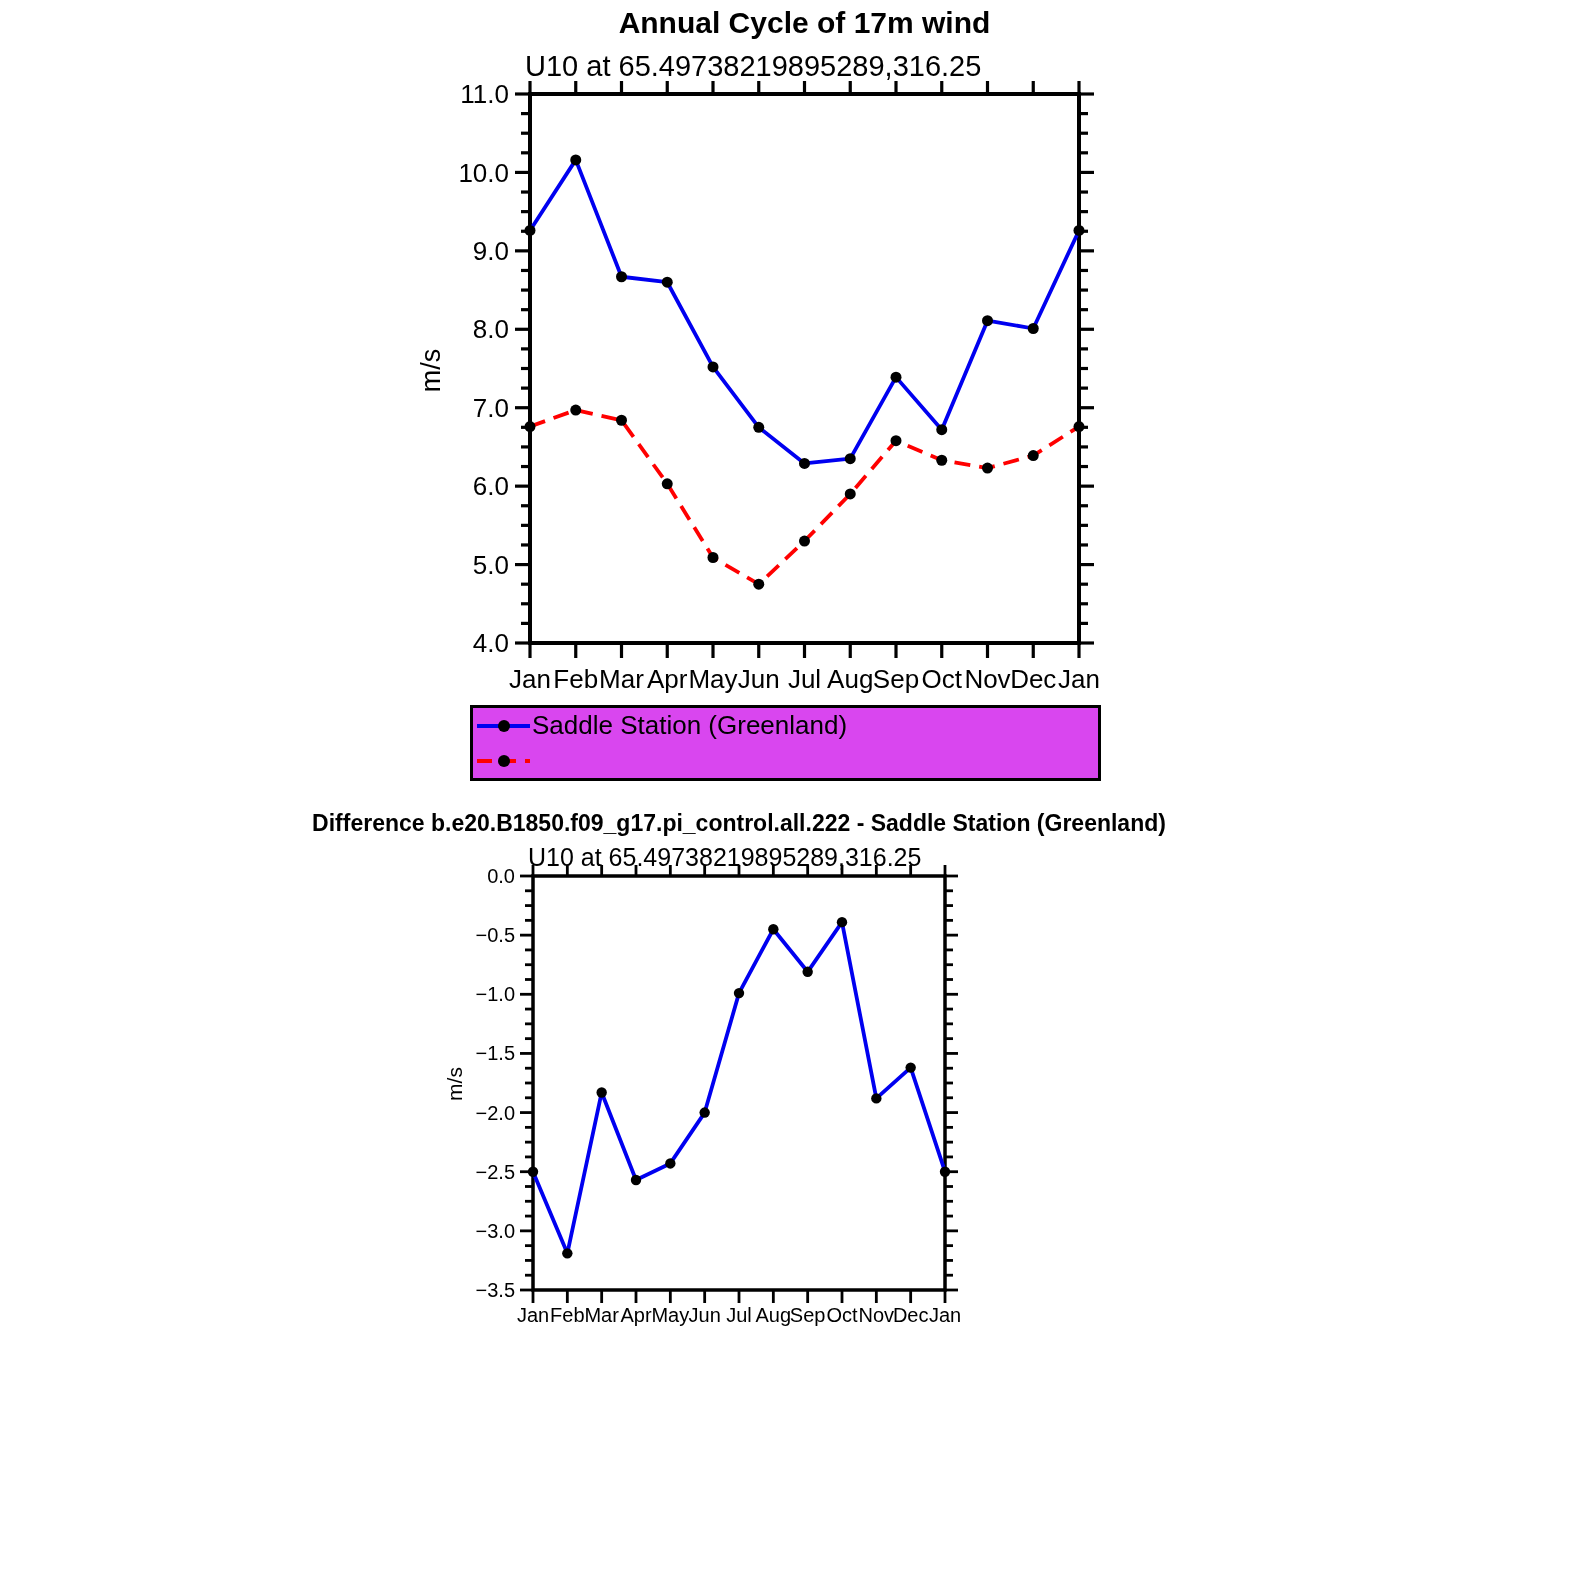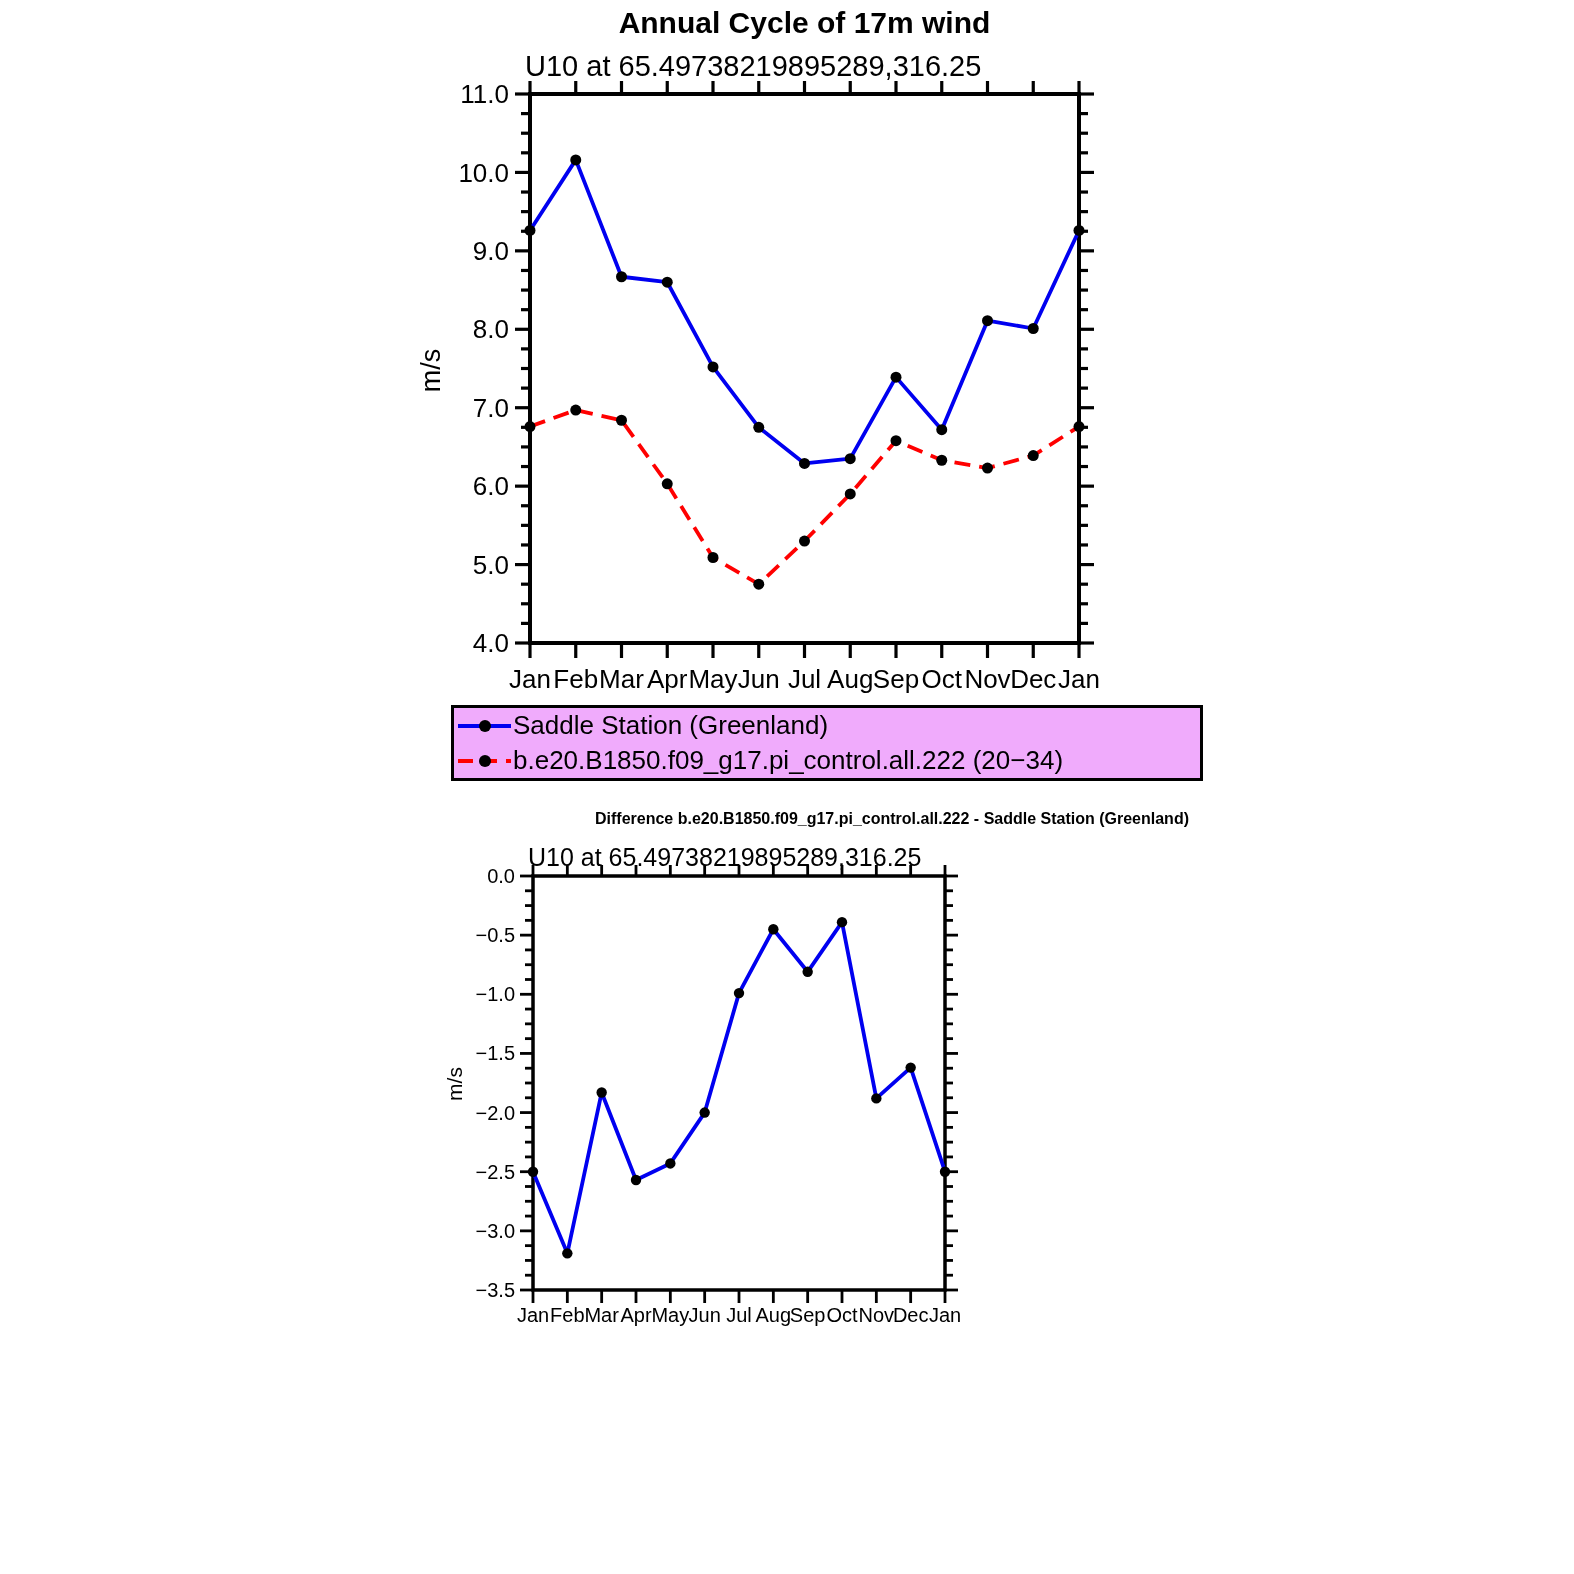--- a/index.html
+++ b/index.html
@@ -3,29 +3,29 @@
 <meta charset="utf-8">
 <style>
   html,body{margin:0;padding:0;background:#ffffff;}
   .page{position:relative;width:1574px;height:1574px;background:#ffffff;overflow:hidden;
         font-family:"Liberation Sans","DejaVu Sans",sans-serif;color:#000;}
   #chart-svg{position:absolute;left:0;top:0;}
   #chart-svg text{font-family:"Liberation Sans","DejaVu Sans",sans-serif;fill:#000000;}
   .top-title{position:absolute;left:400px;top:6px;width:809px;text-align:center;
              font-size:30px;font-weight:bold;white-space:nowrap;}
   .top-subtitle{position:absolute;left:525px;top:50px;font-size:29px;white-space:nowrap;}
-  .bottom-title{position:absolute;left:289px;top:810px;width:900px;text-align:right;
-                font-size:16px;font-weight:bold;white-space:nowrap;}
+  .bottom-title{position:absolute;left:289px;top:810px;width:900px;text-align:center;
+                font-size:23px;font-weight:bold;white-space:nowrap;}
   .bottom-subtitle{position:absolute;left:528px;top:843px;font-size:25px;white-space:nowrap;}
   .ylab{position:absolute;transform:rotate(-90deg);text-align:center;}
   .ylab-top{left:401px;top:355px;width:60px;font-size:27px;}
   .ylab-bottom{left:430px;top:1072px;width:50px;font-size:21px;}
-  .legend{position:absolute;left:451px;top:705px;width:752px;height:76px;border:3px solid #000;
+  .legend{position:absolute;left:470px;top:705px;width:631px;height:76px;border:3px solid #000;
           box-sizing:border-box;display:flex;flex-direction:column;justify-content:center;
-          padding-left:4px;background:#f0abfc;}
+          padding-left:4px;background:#d946ef;}
   .legend-row{display:flex;align-items:center;height:35px;}
   .sample{position:relative;width:53px;height:12px;flex:0 0 53px;}
   .sample-line{position:absolute;left:0;right:0;top:4px;height:4px;}
   .sample-dot{position:absolute;left:21px;top:0;width:12px;height:12px;border-radius:50%;background:#000;}
   .legend-label{font-size:26px;margin-left:2px;white-space:nowrap;line-height:35px;}
 </style>
 </head>
 <body>
 
 <div class="page">
@@ -301,21 +301,20 @@
         <span class="sample-line solid" style="background: rgb(0, 0, 240);"></span>
         <span class="sample-dot"></span>
       </span>
       <span class="legend-label">Saddle Station (Greenland)</span>
     </div>
     <div class="legend-row">
       <span class="sample">
         <span class="sample-line dashed" style="background: repeating-linear-gradient(90deg, rgb(255, 0, 0) 0px, rgb(255, 0, 0) 15px, transparent 15px, transparent 24px);"></span>
         <span class="sample-dot"></span>
       </span>
-      <span class="legend-label">b.e20.B1850.f09_g17.pi_control.all.222 (20−34)</span>
     </div>
   </div>
 
   <div class="bottom-title">Difference b.e20.B1850.f09_g17.pi_control.all.222 - Saddle Station (Greenland)</div>
   <div class="bottom-subtitle">U10 at 65.49738219895289,316.25</div>
   <div class="ylab ylab-bottom">m/s</div>
 
 </div>
 
 </body></html>

